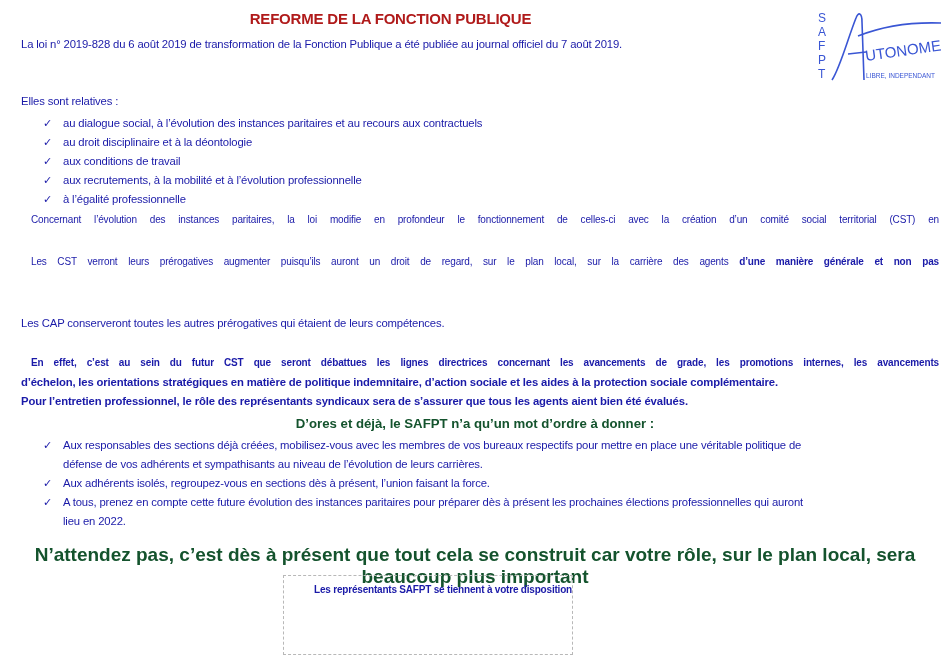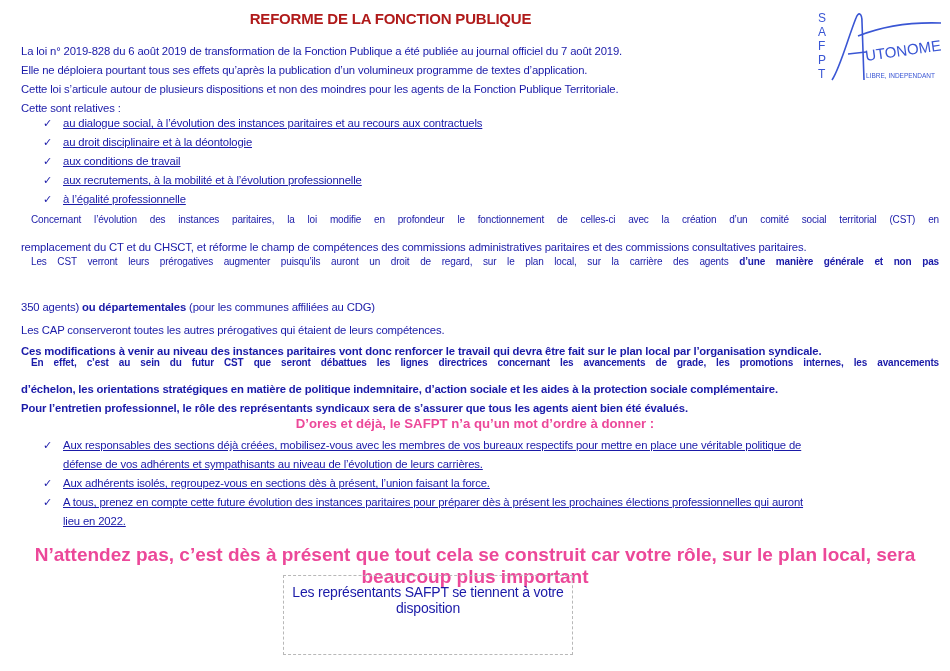--- a/index.html
+++ b/index.html
@@ -8,34 +8,34 @@
       font-family: "Liberation Sans", sans-serif;
       color: #1a1aa8;
       position: relative;
     }
     .page { position: relative; width: 950px; height: 671px; }
     .title {
       position: absolute; left: 0; top: 10px; width: 781px; text-align: center;
       color: #b01a1a; font-weight: bold; font-size: 15px; letter-spacing: -0.2px;
     }
     .logo { position: absolute; left: 818px; top: 8px; width: 125px; height: 80px; }
-    .txt { position: absolute; left: 21px; font-size: 11.3px; white-space: nowrap; letter-spacing: -0.15px; margin-top: 7px; }
+    .txt { position: absolute; left: 21px; font-size: 11.3px; white-space: nowrap; letter-spacing: -0.15px; }
     .just { position: absolute; left: 31px; width: 908px; font-size: 10px; text-align: justify; text-align-last: justify; white-space: nowrap; letter-spacing: -0.15px; }
     .b { font-weight: bold; }
     .check-list { position: absolute; left: 43px; }
-    .check-item { position: absolute; left: 0; white-space: nowrap; font-size: 11.3px; letter-spacing: -0.15px; text-decoration: underline; }
+    .check-item { position: absolute; left: 0; white-space: nowrap; font-size: 11.3px; letter-spacing: -0.15px; }
     .check-item .chk { display: inline-block; width: 20px; font-size: 11px; color: #1a1aa8; }
-    .red-h { position: absolute; left: 0; width: 950px; text-align: center; color: #ec4899; font-weight: bold; font-size: 13.2px; }
+    .red-h { position: absolute; left: 0; width: 950px; text-align: center; color: #14532d; font-weight: bold; font-size: 13.2px; }
     .box {
       position: absolute; left: 283px; top: 575px; width: 290px; height: 80px;
       border: 1px dashed #b8b8b8;
     }
     .box-text {
-      position: absolute; left: 0; top: 8px; width: 100%; text-align: center;
-      font-size: 14px; font-weight: normal; color: #1a1aa8; letter-spacing: -0.2px;
+      position: absolute; left: 0; top: 8px; width: 100%; text-align: right;
+      font-size: 10px; font-weight: bold; color: #1a1aa8; letter-spacing: -0.2px;
     }
     .sub { padding-left: 20px; }
   </style>
 </head>
 <body>
 
 <div class="page">
 
   <div class="title">REFORME DE LA FONCTION PUBLIQUE</div>
 
@@ -48,41 +48,36 @@
       <text x="0" y="70" font-family="Liberation Sans, sans-serif" font-size="12" fill="#3a56d4">T</text>
       <path d="M14 72 C 22 60, 30 30, 38 10 C 40 4, 44 4, 44 14 L 46 72" stroke="#3a56d4" stroke-width="1.6" fill="none"></path>
       <path d="M30 46 L 48 44" stroke="#3a56d4" stroke-width="1.4" fill="none"></path>
       <path d="M40 28 C 65 18, 95 14, 123 15" stroke="#3a56d4" stroke-width="1.6" fill="none"></path>
       <text x="48" y="53" font-family="Liberation Sans, sans-serif" font-size="15" fill="#3a56d4" transform="rotate(-8 48 53)" id="logo-main">UTONOME</text>
       <text x="48" y="70" font-family="Liberation Sans, sans-serif" font-size="6.5" fill="#3a56d4" id="logo-tag">LIBRE, INDEPENDANT</text>
     </svg>
   </div>
 
   <div class="txt" style="top:38px">La loi n° 2019-828 du 6 août 2019 de transformation de la Fonction Publique a été publiée au journal officiel du 7 août 2019.</div>
-  <div class="txt" style="top:57px">Elle ne déploiera pourtant tous ses effets qu’après la publication d’un volumineux programme de textes d’application.</div>
-  <div class="txt" style="top:76px">Cette loi s’articule autour de plusieurs dispositions et non des moindres pour les agents de la Fonction Publique Territoriale.</div>
-  <div class="txt" style="top:95px">Cette sont relatives :</div>
+  <div class="txt" style="top:95px">Elles sont relatives :</div>
 
   <div class="check-list">
     <div class="check-item" style="top:117px"><span class="chk">✓</span><span>au dialogue social, à l’évolution des instances paritaires et au recours aux contractuels</span></div>
     <div class="check-item" style="top:136px"><span class="chk">✓</span><span>au droit disciplinaire et à la déontologie</span></div>
     <div class="check-item" style="top:155px"><span class="chk">✓</span><span>aux conditions de travail</span></div>
     <div class="check-item" style="top:174px"><span class="chk">✓</span><span>aux recrutements, à la mobilité et à l’évolution professionnelle</span></div>
     <div class="check-item" style="top:193px"><span class="chk">✓</span><span>à l’égalité professionnelle</span></div>
   </div>
 
   <div class="just" style="top:214px">Concernant l’évolution des instances paritaires, la loi modifie en profondeur le fonctionnement de celles-ci avec la création d’un comité social territorial (CST) en</div>
-  <div class="txt" style="top:234px">remplacement du CT et du CHSCT, et réforme le champ de compétences des commissions administratives paritaires et des commissions consultatives paritaires.</div>
 
   <div class="just" style="top:256px"><span>Les CST verront leurs prérogatives augmenter puisqu’ils auront un droit de regard, sur le plan local, sur la carrière des agents </span><span class="b">d’une manière générale et non pas</span></div>
-  <div class="txt" style="top:294px"><span>350 agents) </span><span class="b">ou départementales</span><span> (pour les communes affiliées au CDG)</span></div>
 
   <div class="txt" style="top:317px">Les CAP conserveront toutes les autres prérogatives qui étaient de leurs compétences.</div>
 
-  <div class="txt b" style="top:338px">Ces modifications à venir au niveau des instances paritaires vont donc renforcer le travail qui devra être fait sur le plan local par l’organisation syndicale.</div>
   <div class="just b" style="top:357px">En effet, c’est au sein du futur CST que seront débattues les lignes directrices concernant les avancements de grade, les promotions internes, les avancements</div>
   <div class="txt b" style="top:376px">d’échelon, les orientations stratégiques en matière de politique indemnitaire, d’action sociale et les aides à la protection sociale complémentaire.</div>
   <div class="txt b" style="top:395px">Pour l’entretien professionnel, le rôle des représentants syndicaux sera de s’assurer que tous les agents aient bien été évalués.</div>
 
   <div class="red-h" style="top:416px">D’ores et déjà, le SAFPT n’a qu’un mot d’ordre à donner :</div>
 
   <div class="check-list" style="left:43px">
     <div class="check-item" style="top:439px"><span class="chk">✓</span><span>Aux responsables des sections déjà créées, mobilisez-vous avec les membres de vos bureaux respectifs pour mettre en place une véritable politique de</span></div>
     <div class="check-item sub" style="top:458px">défense de vos adhérents et sympathisants au niveau de l’évolution de leurs carrières.</div>
     <div class="check-item" style="top:477px"><span class="chk">✓</span><span>Aux adhérents isolés, regroupez-vous en sections dès à présent, l’union faisant la force.</span></div>

